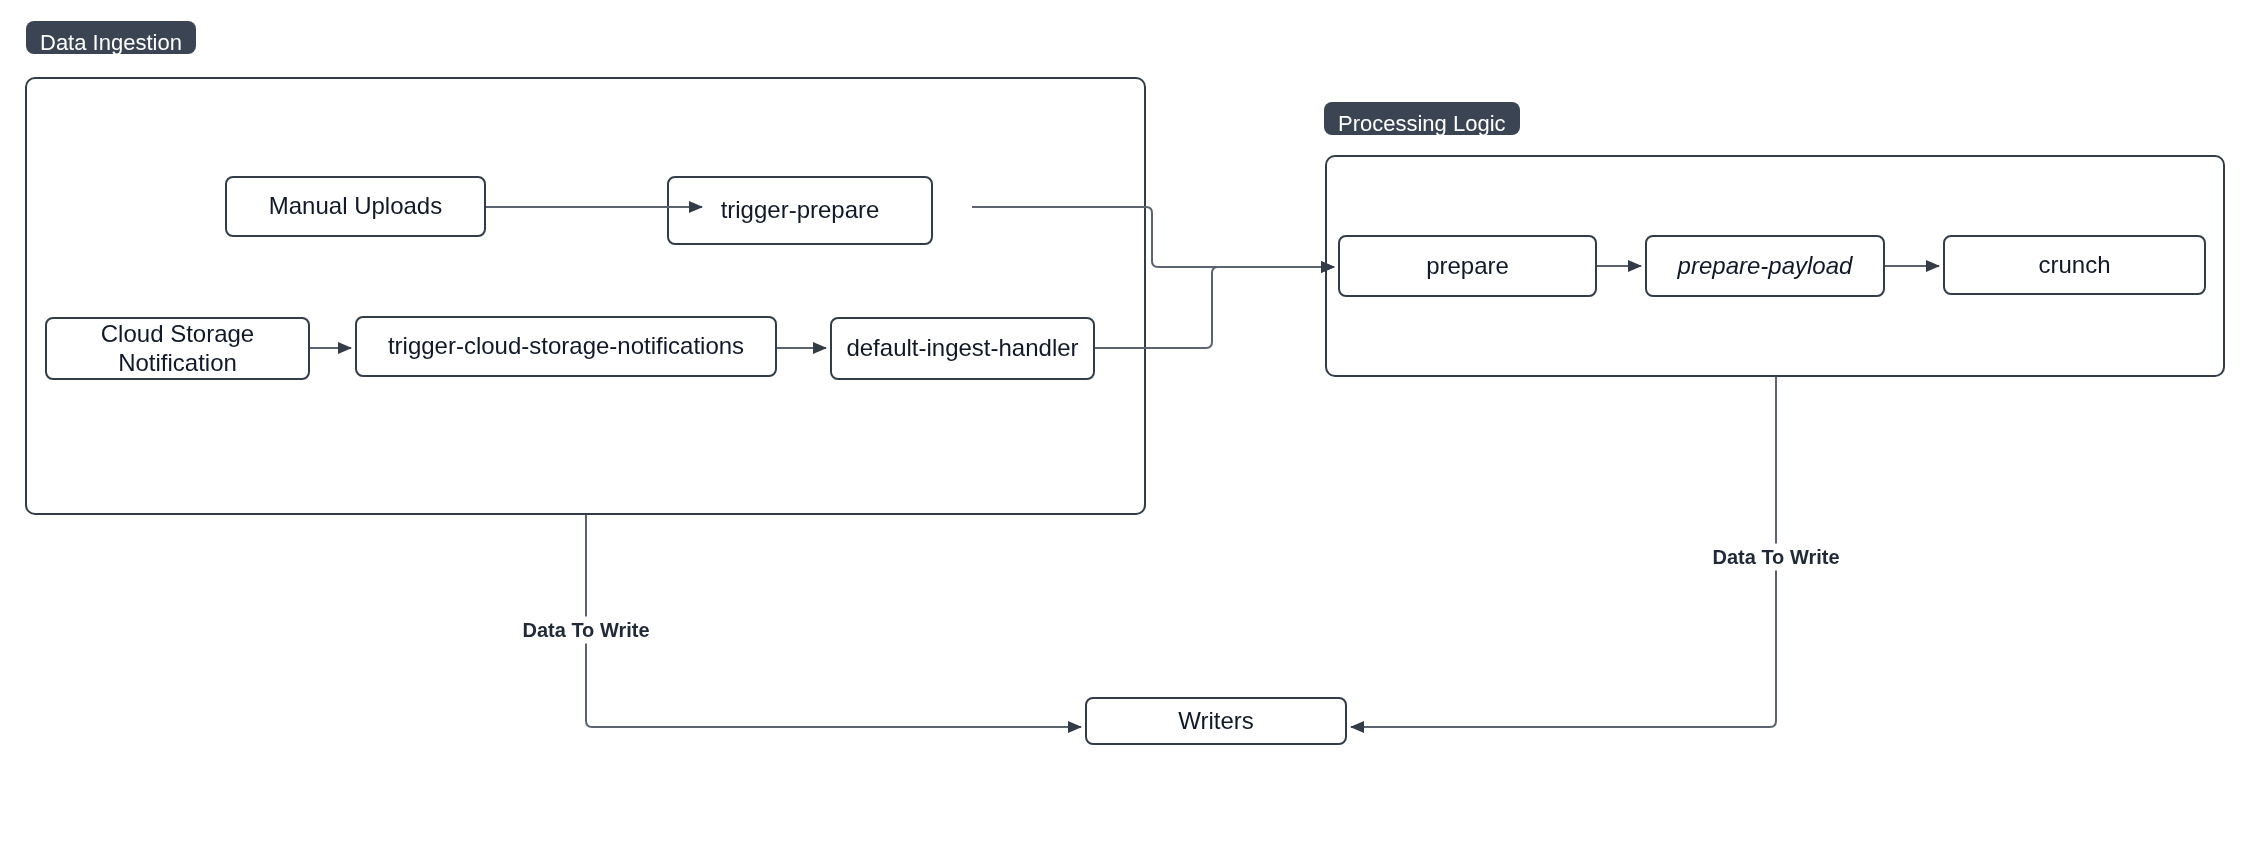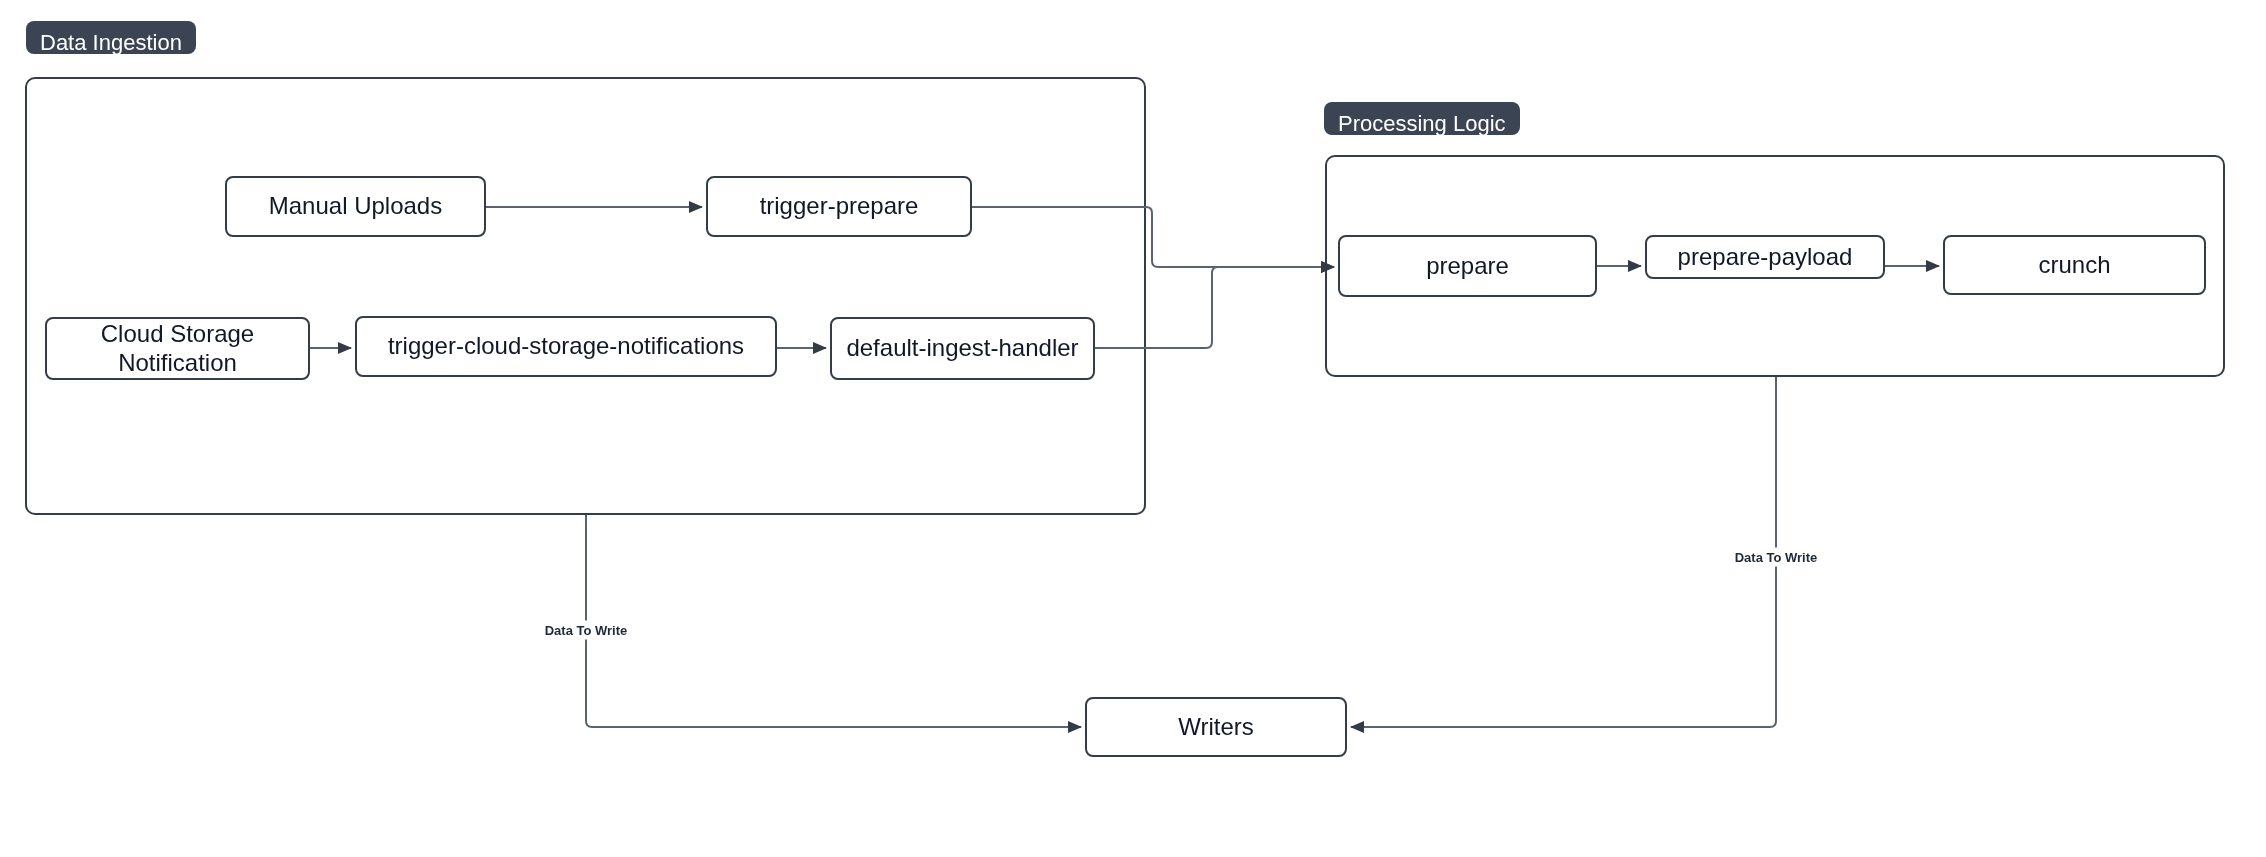--- a/index.html
+++ b/index.html
@@ -64,65 +64,65 @@
     fill: none;
     stroke: var(--edge);
     stroke-width: 2;
   }
   svg.edges marker path { fill: var(--arrow); stroke: none; }
   .edge-label {
     position: absolute;
     transform: translate(-50%, -50%);
     background: var(--background);
     color: var(--label-text);
-    font-size: 13px;
+    font-size: 20px;
     font-weight: bold;
     padding: 2px 5px;
     white-space: nowrap;
     z-index: 5;
   }
 </style>
 </head>
 <body>
 
 <div class="canvas">
 
   <div class="subgraph" style="left:25px; top:77px; width:1121px; height:438px;"></div>
   <div class="subgraph" style="left:1325px; top:155px; width:900px; height:222px;"></div>
 
   <div class="badge" style="left:26px; top:21px;">Data Ingestion</div>
   <div class="badge" style="left:1324px; top:102px;">Processing Logic</div>
 
   <div class="node" style="left:225px; top:176px; width:261px; height:61px;">
     <span>Manual Uploads</span>
   </div>
-  <div class="node" style="left:706px; top:176px; width:266px; height:61px;">
+  <div class="node" style="left:667px; top:176px; width:266px; height:69px;">
     <span>trigger-prepare</span>
   </div>
   <div class="node" style="left:45px; top:317px; width:265px; height:63px; padding:0 24px;">
     <span>Cloud Storage Notification</span>
   </div>
   <div class="node" style="left:355px; top:316px; width:422px; height:61px; padding:8px 8px;">
     <span>trigger-cloud-storage-notifications</span>
   </div>
   <div class="node" style="left:830px; top:317px; width:265px; height:63px; padding:9px 8px;">
     <span>default-ingest-handler</span>
   </div>
 
   <div class="node" style="left:1338px; top:235px; width:259px; height:62px;">
     <span>prepare</span>
   </div>
-  <div class="node" style="left:1645px; top:235px; width:240px; height:44px;">
+  <div class="node" style="left:1645px; top:235px; width:240px; height:62px;font-style:italic;">
     <span>prepare-payload</span>
   </div>
   <div class="node" style="left:1943px; top:235px; width:263px; height:60px;">
     <span>crunch</span>
   </div>
 
-  <div class="node" style="left:1085px; top:697px; width:262px; height:60px;">
+  <div class="node" style="left:1085px; top:697px; width:262px; height:48px;">
     <span>Writers</span>
   </div>
 
   <svg class="edges" xmlns="http://www.w3.org/2000/svg">
     <defs>
       <marker id="arrow" viewBox="0 0 14 12" refX="13" refY="6" markerWidth="14" markerHeight="12" markerUnits="userSpaceOnUse" orient="auto">
         <path d="M0,0 L14,6 L0,12 Z"></path>
       </marker>
     </defs>
 

